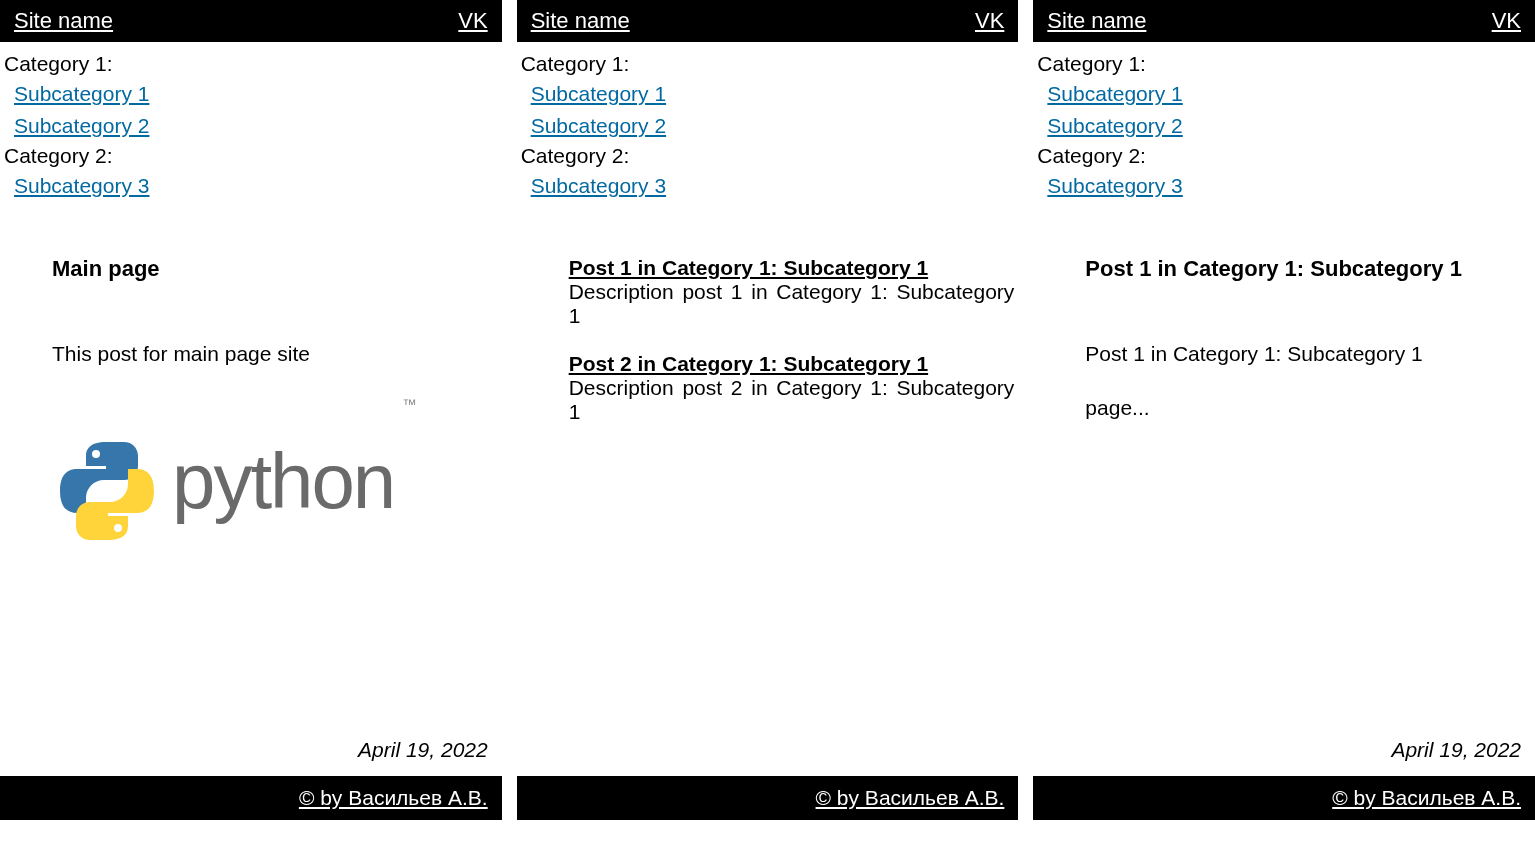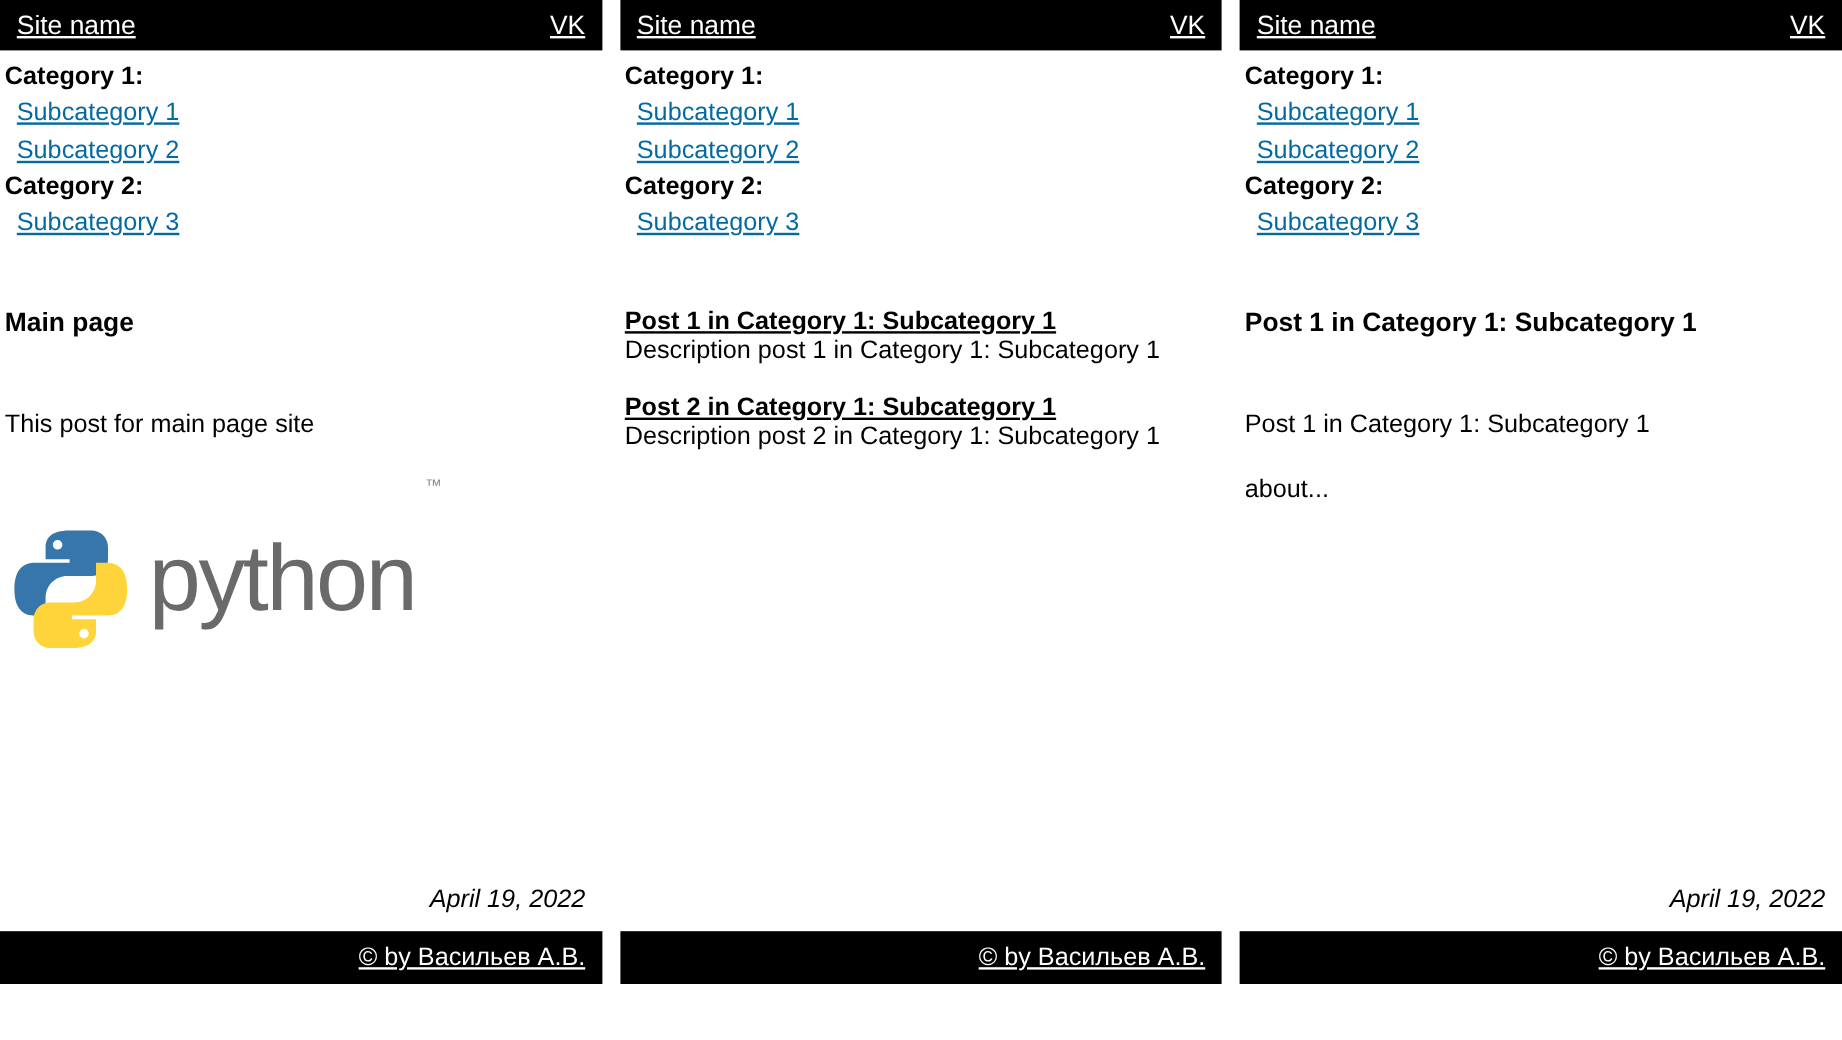--- a/index.html
+++ b/index.html
@@ -32,34 +32,35 @@
     }
     .header a {
       color: #fff;
       text-decoration: underline;
       font-size: 22px;
     }
     .nav {
       padding: 8px 0 4px 0;
     }
     .nav .cat {
-      font-weight: bold;
+      font-weight: normal;
       font-size: 21px;
       padding: 2px 4px;
     }
     .nav .sub {
       display: block;
       color: #0369a1;
       text-decoration: underline;
       font-size: 21px;
       padding: 4px 4px 4px 14px;
     }
     .content {
       flex: 1;
       padding: 50px 4px 4px 4px;
+      margin-left: 48px;
     }
     .main-title {
       font-weight: bold;
       font-size: 22px;
     }
     .main-body {
       margin-top: 60px;
       font-size: 21px;
     }
     .logo-row {
@@ -192,19 +193,19 @@
   <div class="nav">
     <div class="cat">Category 1:</div>
     <a href="#" class="sub">Subcategory 1</a>
     <a href="#" class="sub">Subcategory 2</a>
     <div class="cat">Category 2:</div>
     <a href="#" class="sub">Subcategory 3</a>
   </div>
   <div class="content">
     <div class="detail-title">Post 1 in Category 1: Subcategory 1</div>
     <div class="detail-body">Post 1 in Category 1: Subcategory 1</div>
-    <div class="detail-about">about...</div>
+    <div class="detail-about">page...</div>
   </div>
   <div class="post-date">April 19, 2022</div>
   <div class="footer">
     <a href="#">© by Васильев А.В.</a>
   </div>
 </div>
 
 </body></html>

